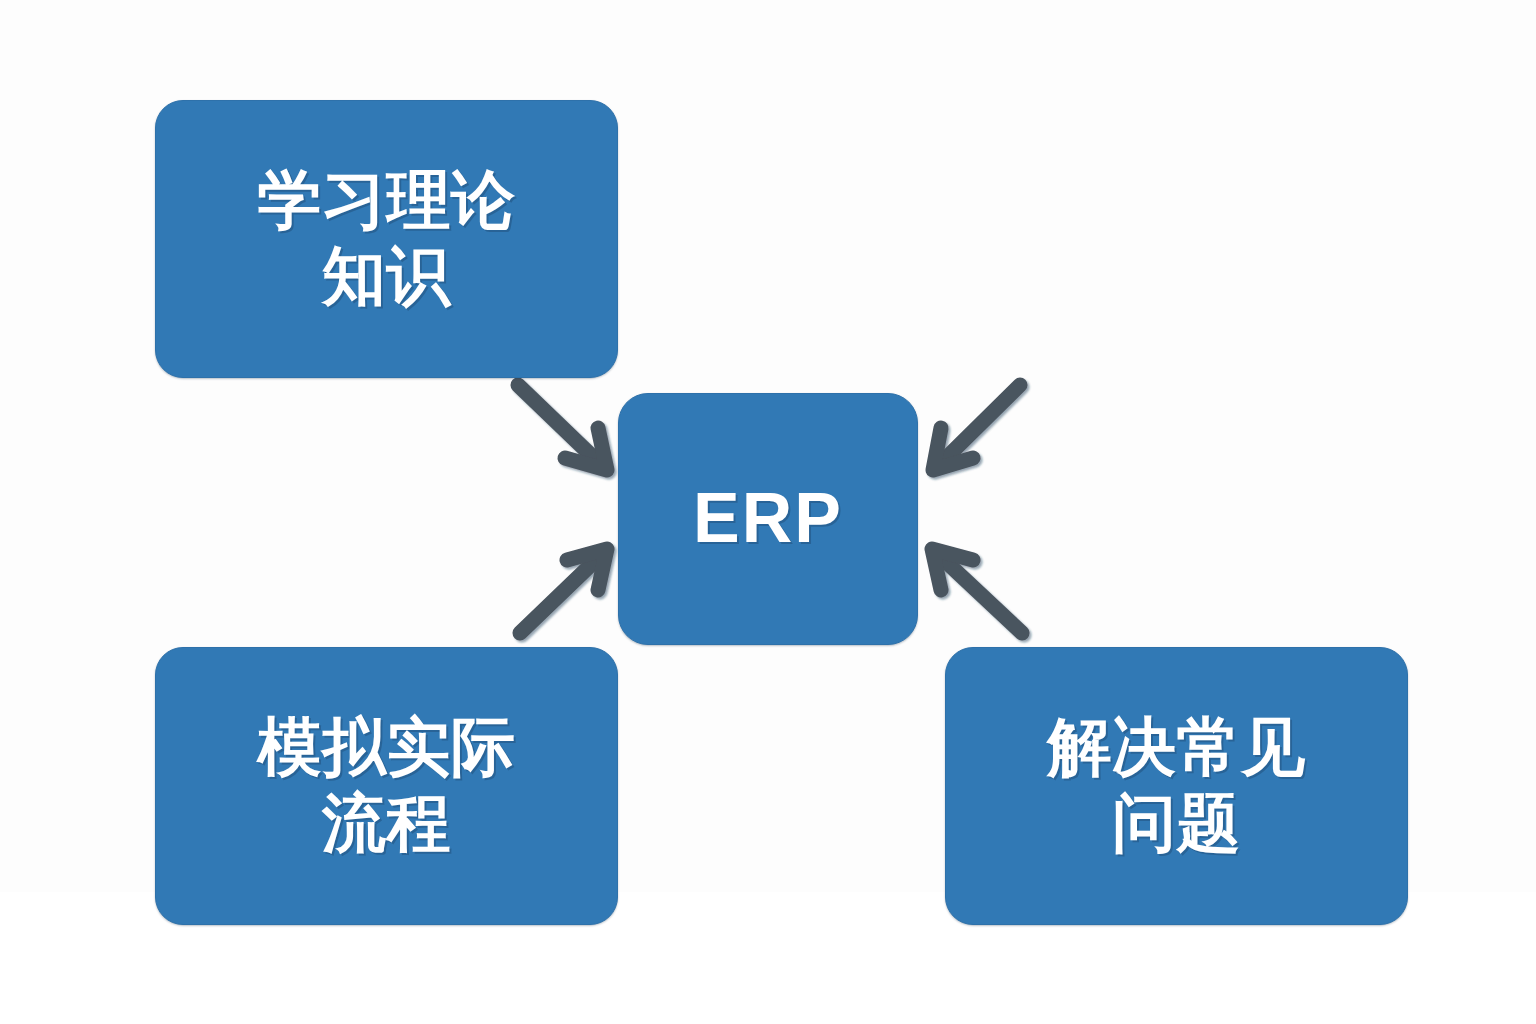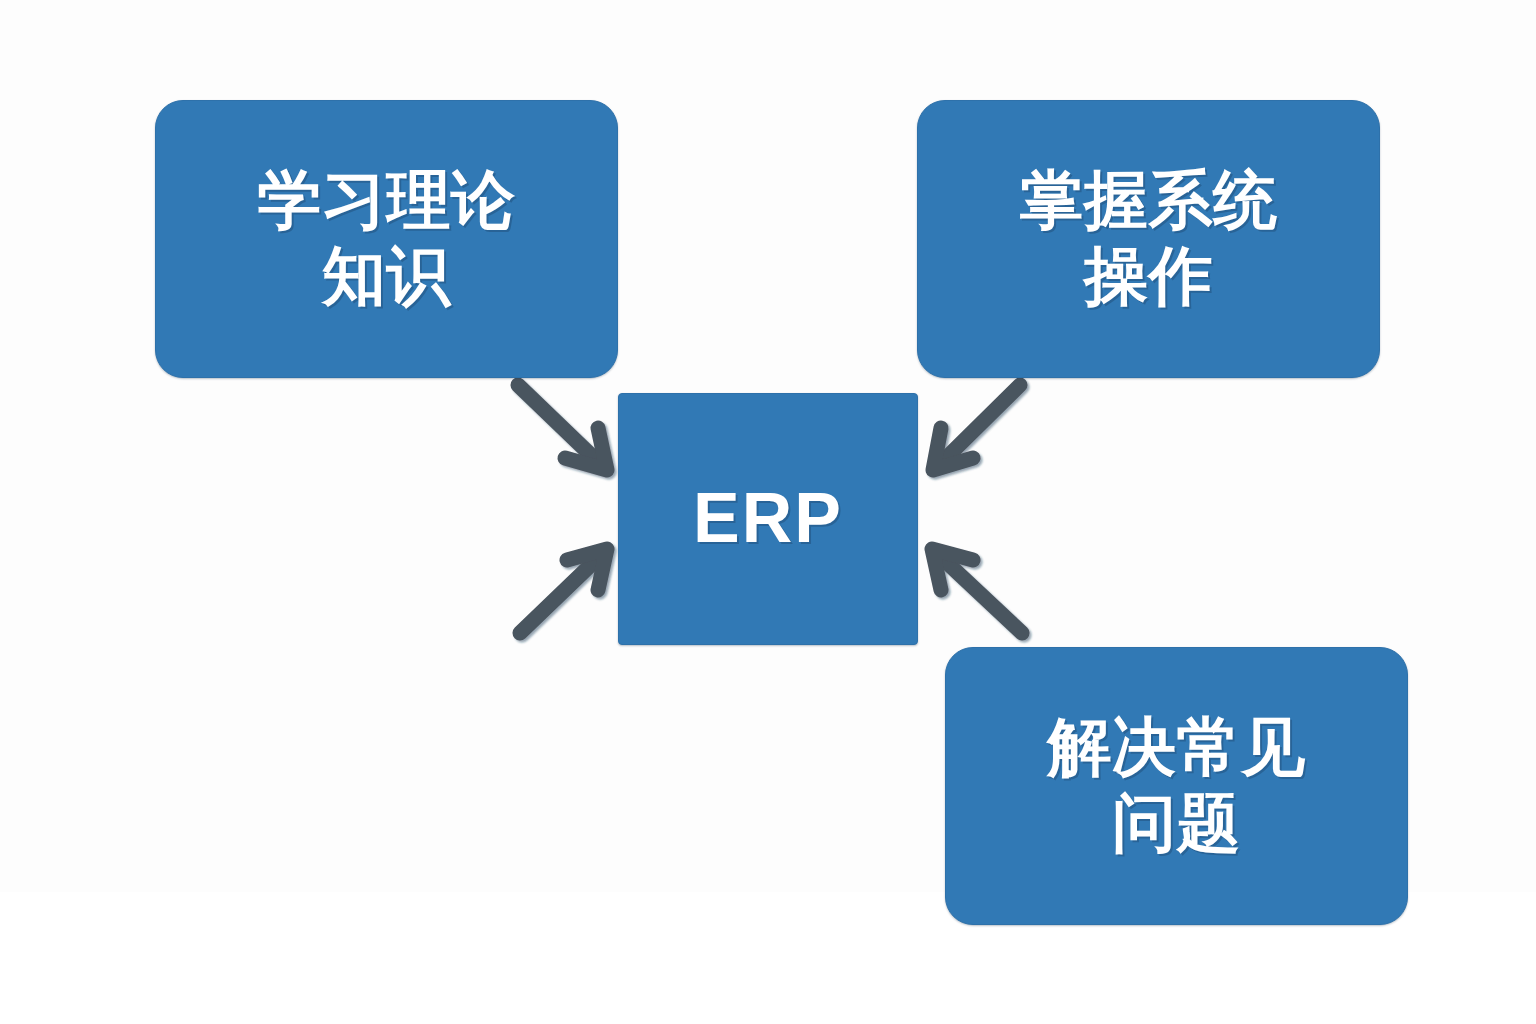--- a/index.html
+++ b/index.html
@@ -66,21 +66,21 @@
   #node-tr { left: 917px;  top: 100px; }
   #node-bl { left: 155px;  top: 647px; }
   #node-br { left: 917px;  top: 647px; margin-left: 28px; }
 
   
   #node-center {
     left: 618px;
     top: 393px;
     width: 300px;
     height: 252px;
-    border-radius: 4px;
+    border-radius: 30px;
     font-size: 0;
   }
   #node-center .erp-main {
     display: block;
     font-size: 70px;
     font-weight: 700;
     line-height: 1.05;
     letter-spacing: 2px;
   }
   #node-center .erp-sub {
@@ -123,25 +123,25 @@
       <line x1="1022" y1="633" x2="942" y2="558" stroke="#4a545e" stroke-width="15" stroke-linecap="round"></line>
       <polyline points="973,560 932,549 941,590" fill="none" stroke="#4a545e" stroke-width="15" stroke-linecap="round" stroke-linejoin="round"></polyline>
     </g>
   </svg>
 
   <div class="node node-corner" id="node-tl">
     <span class="label">学习理论
 知识</span>
   </div>
 
-  <div class="node node-corner" id="node-tr">
-    <span class="label">掌握系统
-操作</span>
+
+  <div class="node node-corner" id="node-bl">
+    <span class="label">模拟实际
+流程</span>
   </div>
-
 
   <div class="node node-corner" id="node-br">
     <span class="label">解决常见
 问题</span>
   </div>
 
   <div class="node" id="node-center">
     <div>
       <span class="erp-main">ERP</span>
     </div>

